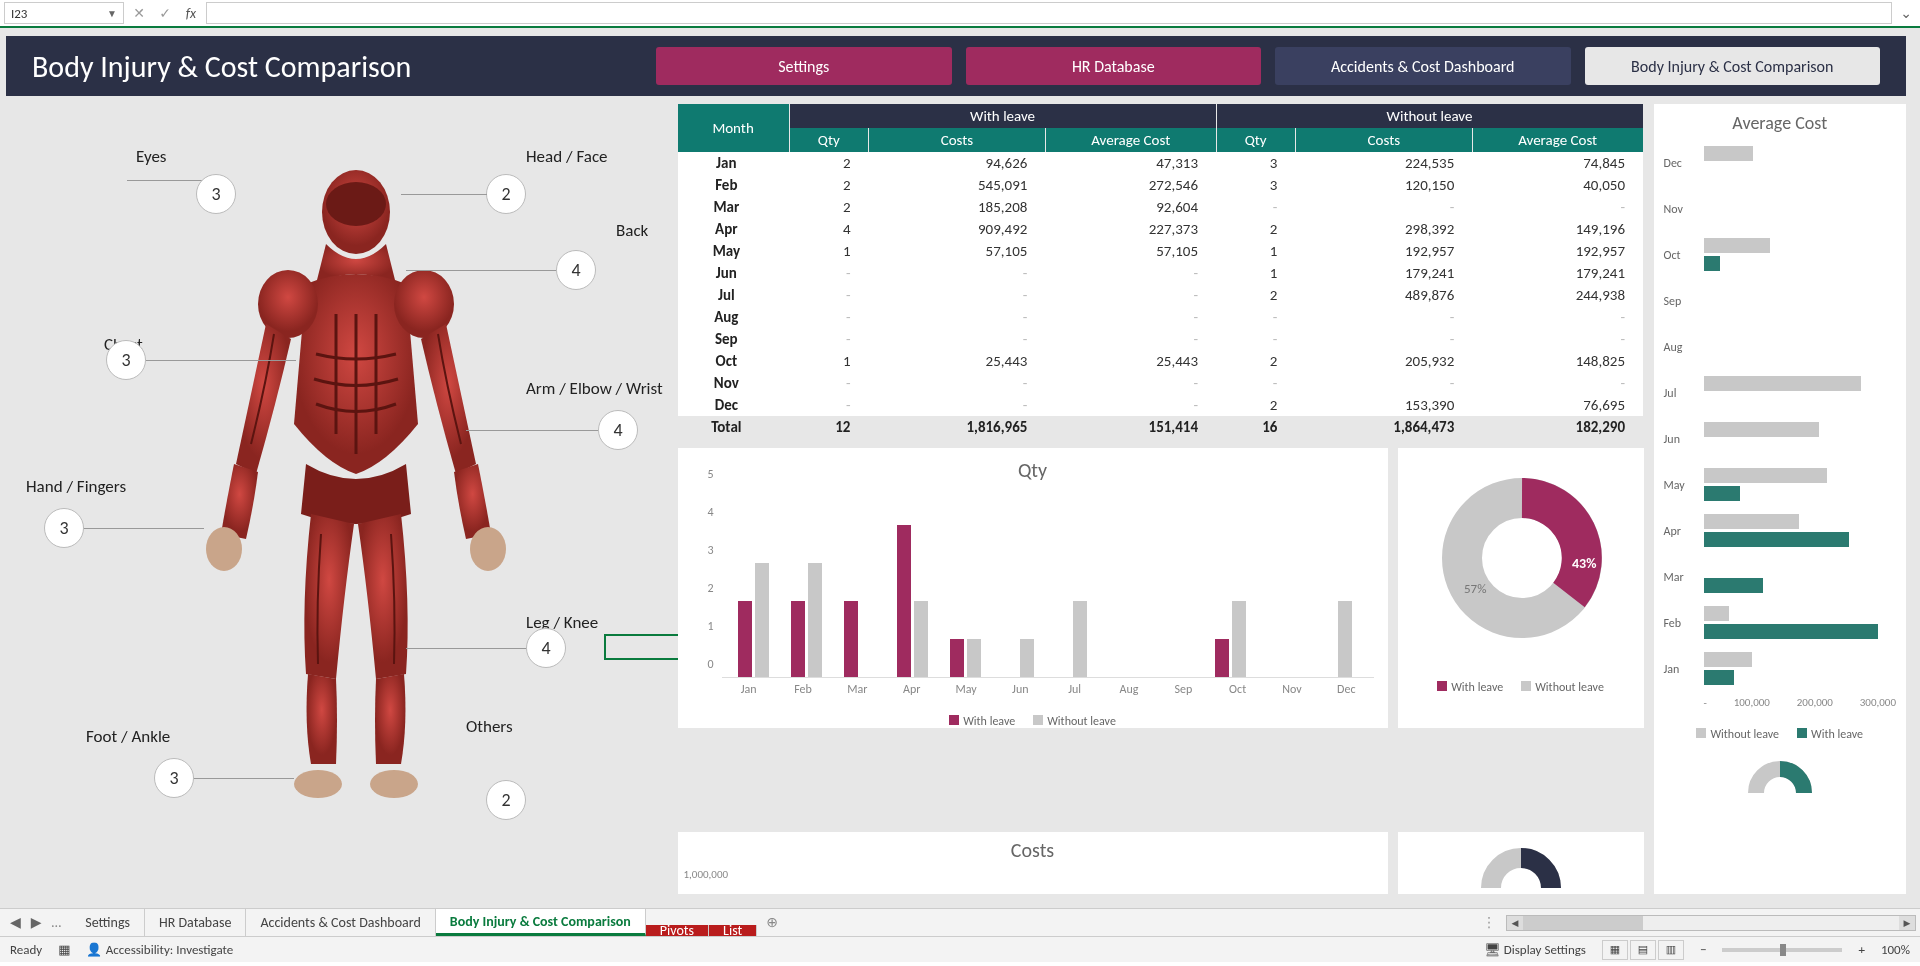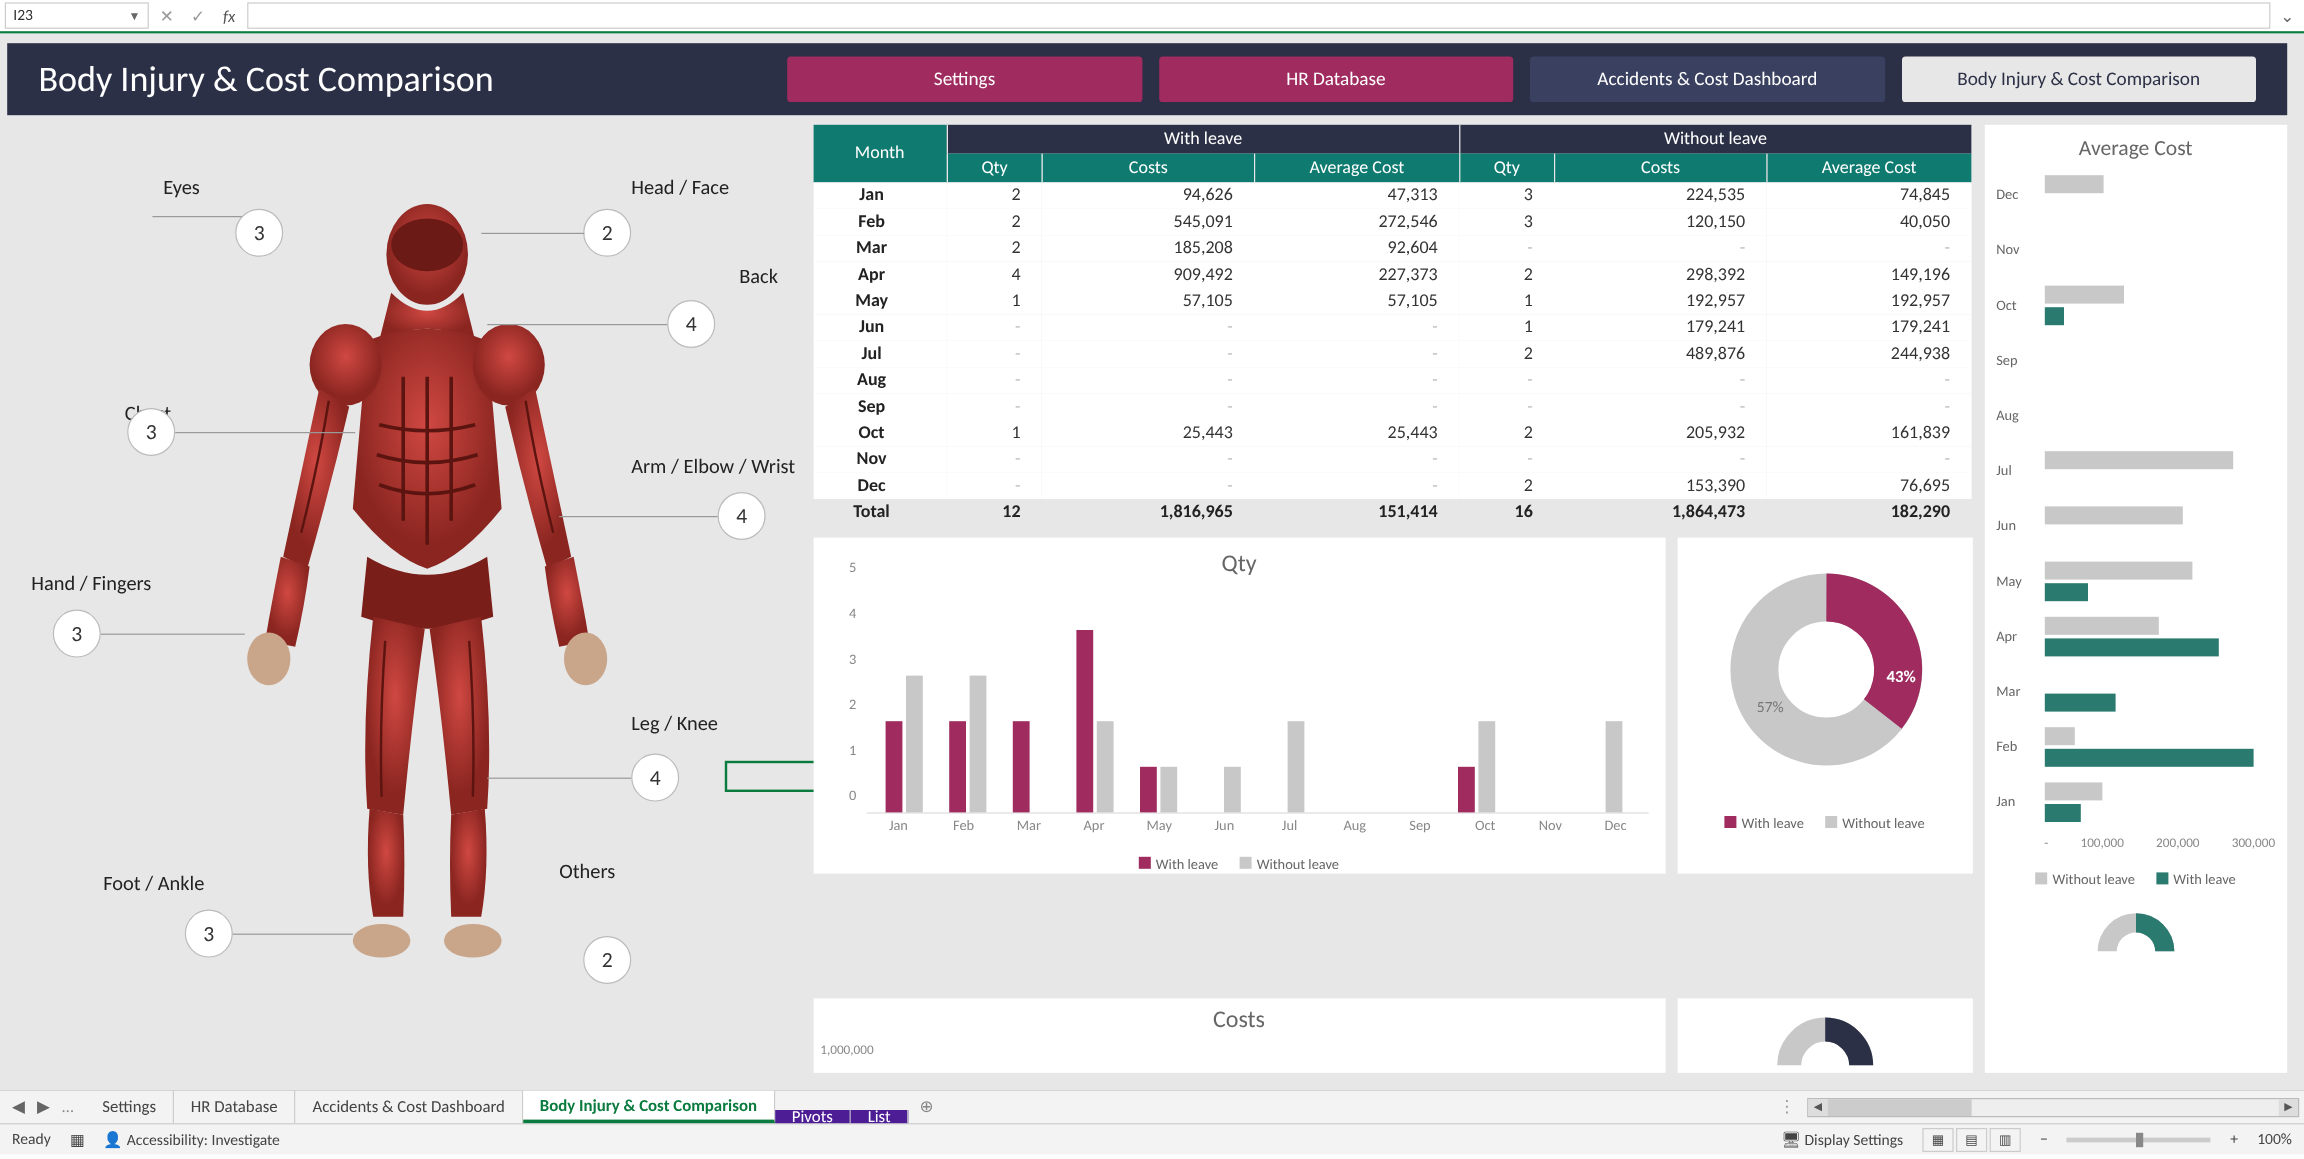--- a/index.html
+++ b/index.html
@@ -79,21 +79,21 @@
 
 .costs-row { display: flex; gap: 10px; height: 62px; }
 .costs-card { background: #fff; flex: 1; padding: 6px; }
 .mini-donut { background: #fff; width: 246px; padding: 6px; display: flex; justify-content: center; }
 
 
 .sheet-bar { height: 28px; background: #f3f3f3; border-top: 1px solid #ccc; display: flex; align-items: stretch; font-size: 14px; }
 .sheet-nav { display: flex; align-items: center; padding: 0 10px; gap: 10px; color: #666; }
 .sheet-tab { padding: 0 14px; display: flex; align-items: center; border-right: 1px solid #ccc; cursor: pointer; color: #444; }
 .sheet-tab.active { background: #fff; color: #0a7b3e; font-weight: bold; border-bottom: 3px solid #0a7b3e; }
-.sheet-tab.dark { background: #4c1d95; color: #fff; margin-top: 16px; }
+.sheet-tab.dark { background: #b91c1c; color: #fff; margin-top: 16px; }
 .sheet-add { width: 30px; display: flex; align-items: center; justify-content: center; color: #888; }
 .hscroll { flex: 1; display: flex; align-items: center; justify-content: flex-end; padding-right: 4px; }
 .hscroll-track { width: 410px; height: 16px; border: 1px solid #bbb; background: #eee; display: flex; align-items: center; }
 .hscroll-btn { width: 16px; height: 14px; background: #ddd; display: flex; align-items: center; justify-content: center; font-size: 9px; color: #555; }
 .hscroll-thumb { width: 120px; height: 14px; background: #ccc; }
 
 
 .status-bar { height: 26px; background: #f3f3f3; border-top: 1px solid #ccc; display: flex; align-items: center; padding: 0 10px; font-size: 13px; color: #444; gap: 16px; }
 .status-bar .spacer { flex: 1; }
 .view-btns { display: flex; gap: 2px; }
@@ -223,21 +223,21 @@
       <div style="position:absolute; left:460px; top:326px; width:132px; height:1px; background:#999;"></div>
 
       <div class="callout" style="left:20px; top:372px;">
           <div class="lbl">Hand / Fingers</div>
         </div>
       <div class="callout" style="left:38px; top:404px;">
           <div class="circle">3</div>
         </div>
       <div style="position:absolute; left:78px; top:424px; width:120px; height:1px; background:#999;"></div>
 
-      <div class="callout" style="left:520px; top:488px;">
+      <div class="callout" style="left:520px; top:508px;">
           <div class="lbl">Leg / Knee</div>
         </div>
       <div class="callout" style="left:520px; top:524px;">
           <div class="circle">4</div>
         </div>
       <div style="position:absolute; left:400px; top:544px; width:120px; height:1px; background:#999;"></div>
 
       <div class="selected-cell" style="left:598px; top:530px;"></div>
 
       <div class="callout" style="left:80px; top:622px;">
@@ -355,21 +355,21 @@
               <td class="dash">-</td>
               <td class="dash">-</td>
             </tr>
             <tr>
               <td>Oct</td>
               <td>1</td>
               <td>25,443</td>
               <td>25,443</td>
               <td>2</td>
               <td>205,932</td>
-              <td>161,839</td>
+              <td>148,825</td>
             </tr>
             <tr>
               <td>Nov</td>
               <td class="dash">-</td>
               <td class="dash">-</td>
               <td class="dash">-</td>
               <td class="dash">-</td>
               <td class="dash">-</td>
               <td class="dash">-</td>
             </tr>

